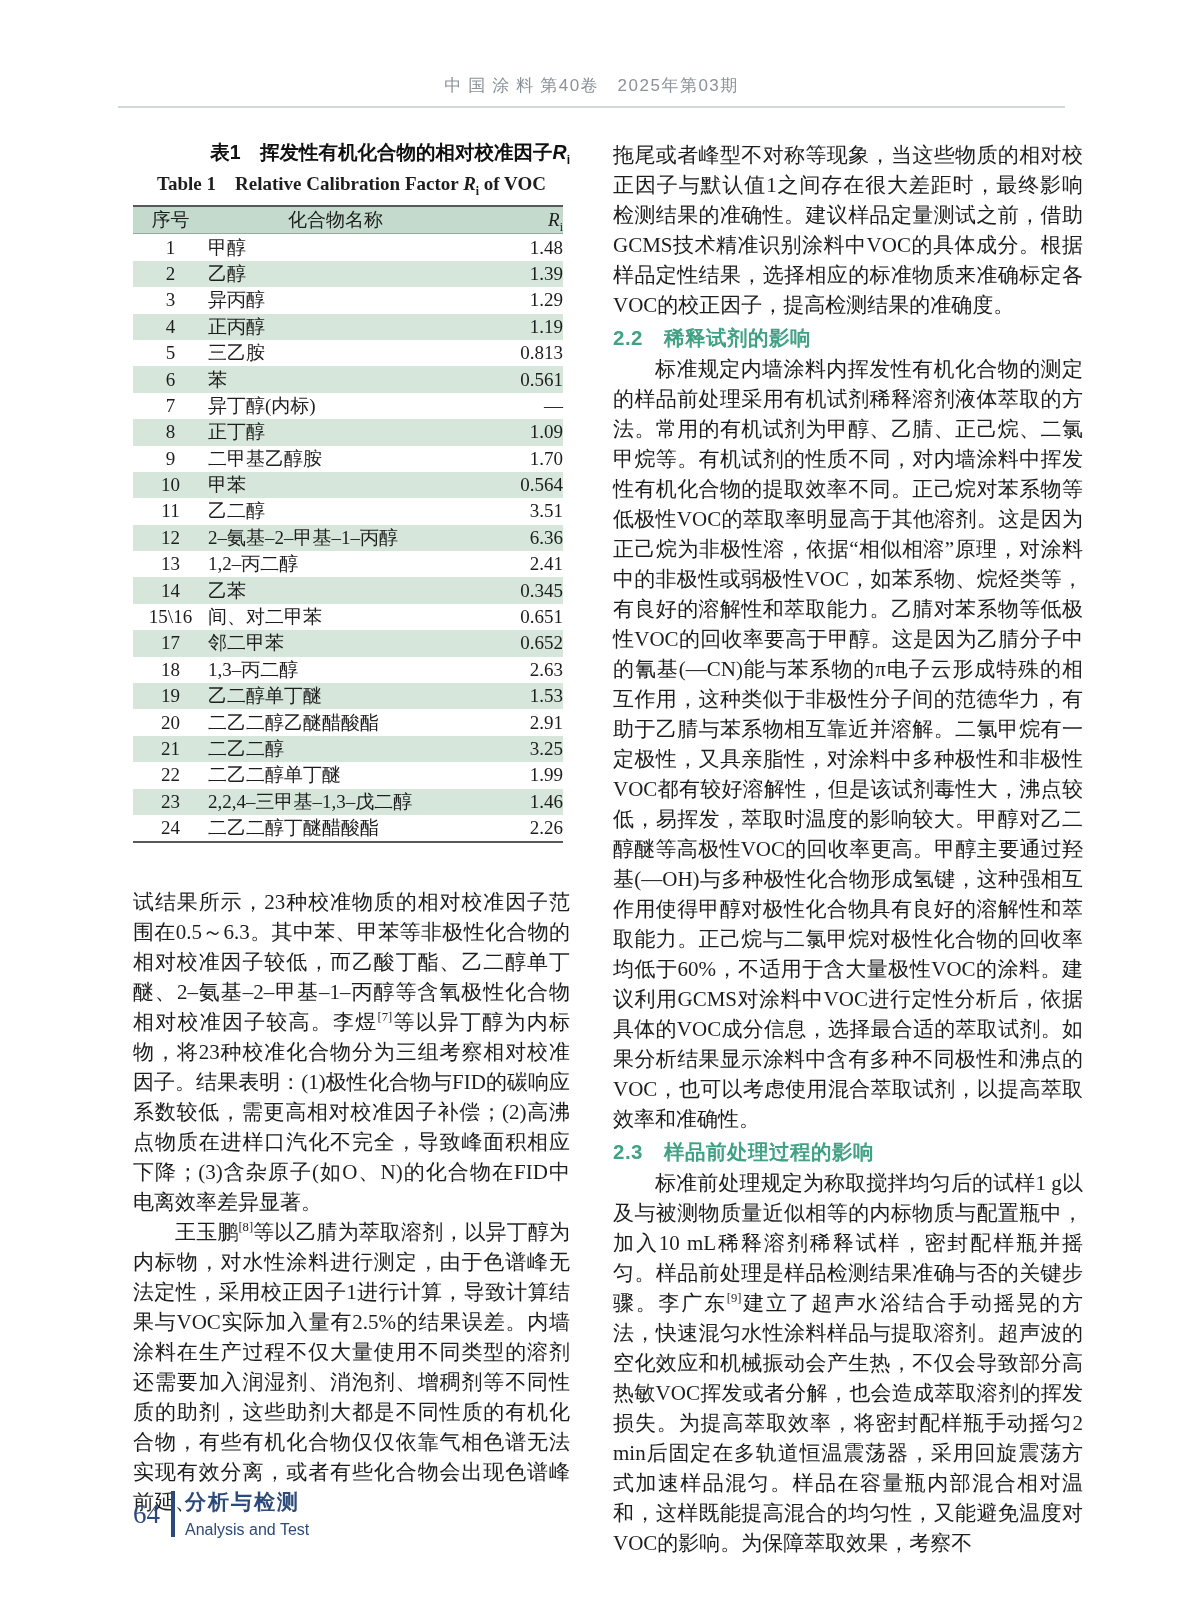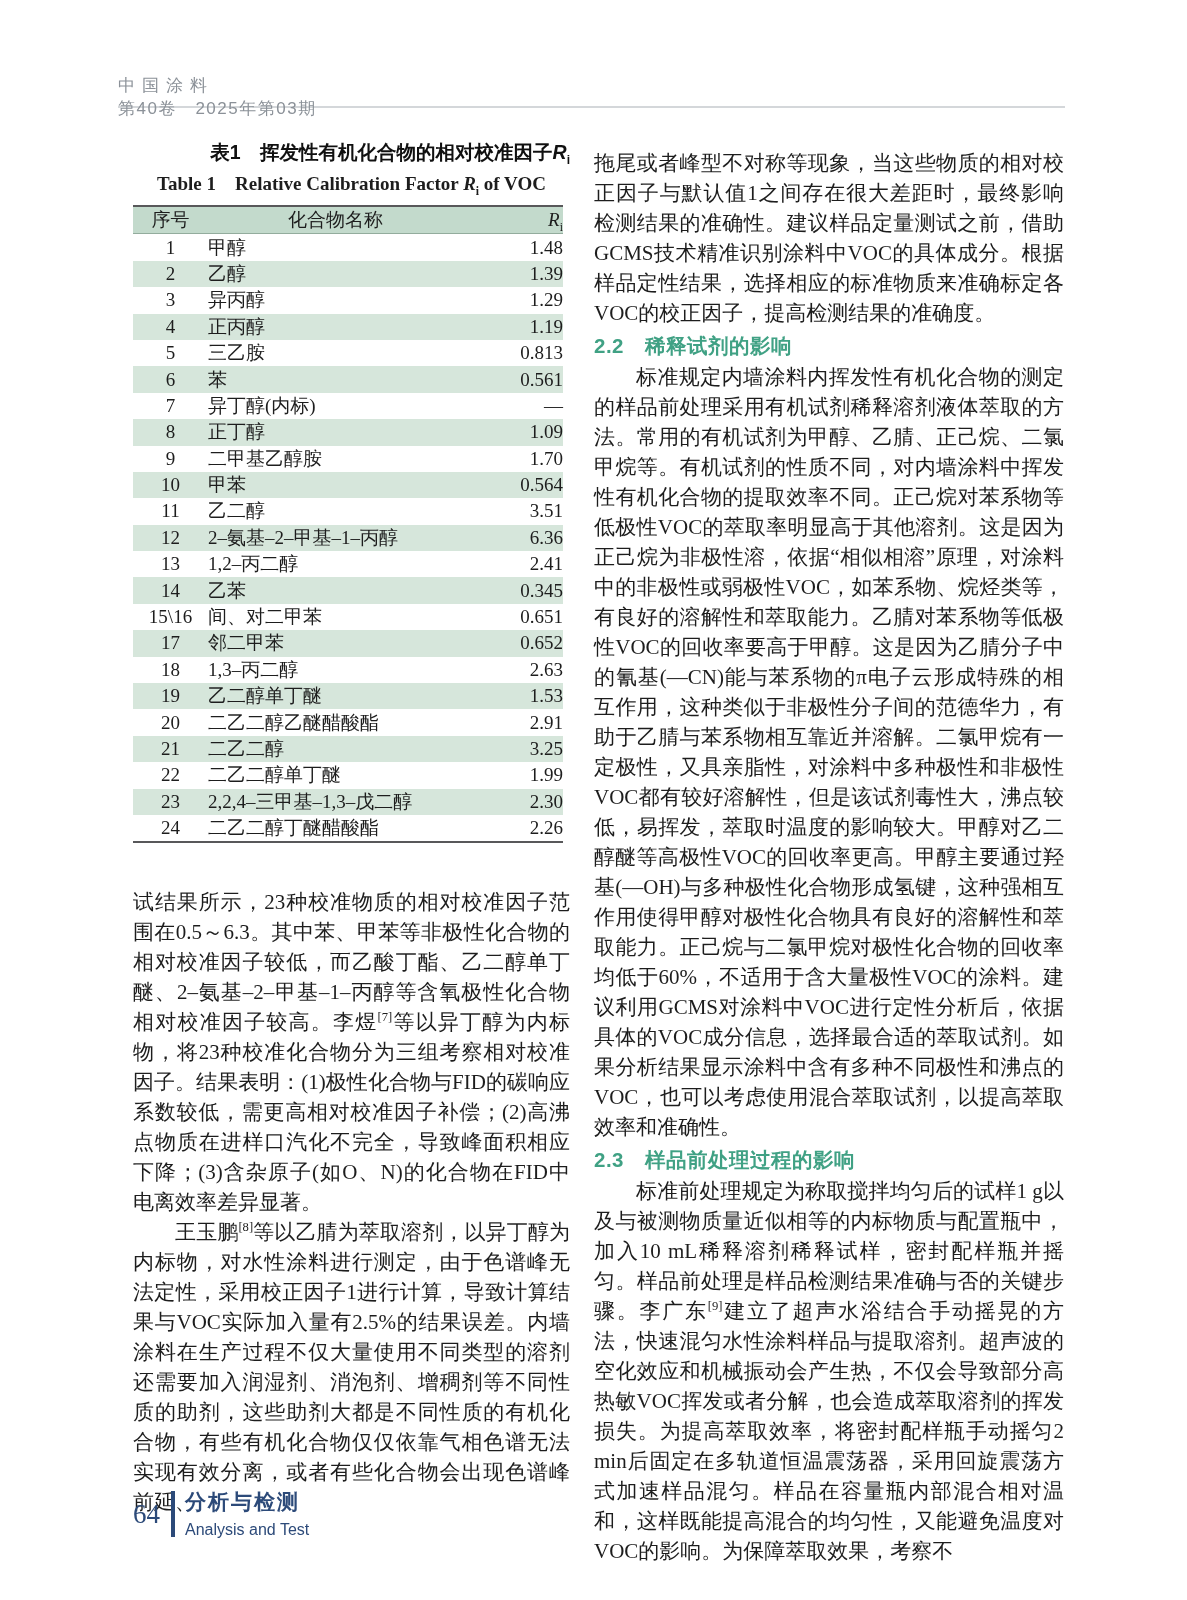--- a/index.html
+++ b/index.html
@@ -15,31 +15,31 @@
   html,body{margin:0;padding:0;}
   body{
     width:1187px;height:1600px;position:relative;background:#ffffff;
     font-family:"Liberation Serif","DejaVu Serif",serif;color:var(--text-ink);
     overflow:hidden;
   }
   
   .page-header{
     position:absolute;left:118px;right:122px;top:74px;height:32px;
     border-bottom:2px solid var(--rule-gray);
-    display:flex;justify-content:flex-start;align-items:flex-start;
+    display:flex;justify-content:center;align-items:flex-start;
     font-family:"Liberation Sans","DejaVu Sans",sans-serif;
-    color:var(--header-gray);font-size:17px;flex-direction:column;
+    color:var(--header-gray);font-size:17px;
   }
   .journal{letter-spacing:7px;}
   .issue{letter-spacing:1.5px;}
 
   
   .col{position:absolute;top:140px;}
   .col-left{left:133px;width:437px;}
-  .col-right{left:594px;width:470px;margin-top:8px;}
+  .col-right{left:613px;width:470px;}
 
   
   .tbl-title-zh{
     text-align:right;font-family:"Liberation Sans","DejaVu Sans",sans-serif;
     font-weight:bold;font-size:19.5px;color:#101010;line-height:24px;
   }
   .tbl-title-en{
     text-align:center;font-weight:bold;font-size:19px;line-height:24px;margin-top:8px;
     font-family:"Liberation Serif","DejaVu Serif",serif;
   }
@@ -219,21 +219,21 @@
           <td class="c-ri">3.25</td>
         </tr>
         <tr>
           <td class="c-no">22</td>
           <td class="c-name">二乙二醇单丁醚</td>
           <td class="c-ri">1.99</td>
         </tr>
         <tr class="alt">
           <td class="c-no">23</td>
           <td class="c-name">2,2,4–三甲基–1,3–戊二醇</td>
-          <td class="c-ri">2.30</td>
+          <td class="c-ri">1.46</td>
         </tr>
         <tr>
           <td class="c-no">24</td>
           <td class="c-name">二乙二醇丁醚醋酸酯</td>
           <td class="c-ri">2.26</td>
         </tr>
       </tbody>
   </table>
 
   <div class="text-block">

